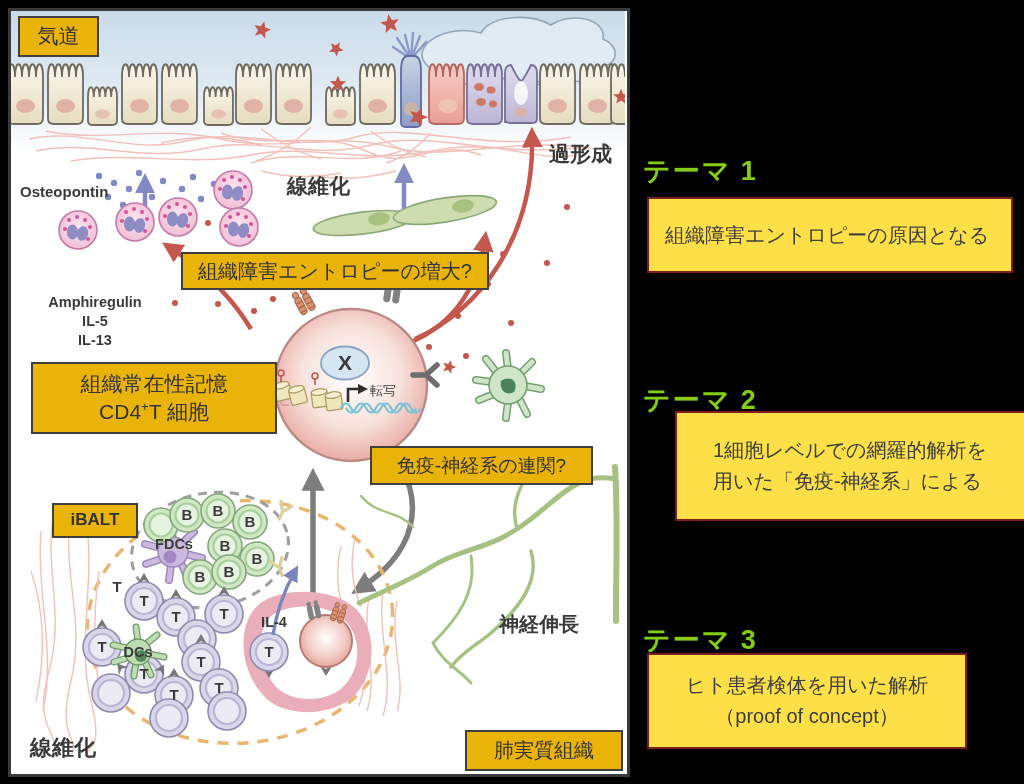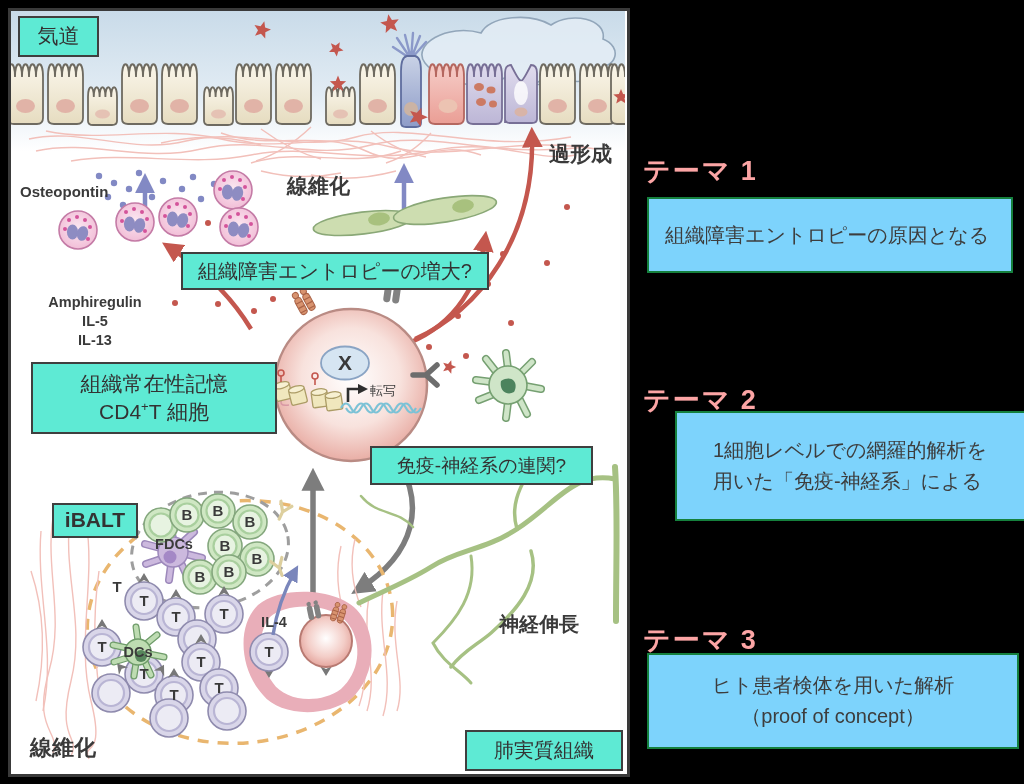--- a/index.html
+++ b/index.html
@@ -1,25 +1,25 @@
 <!DOCTYPE html>
 <html><head>
 <meta charset="utf-8">
 <style>
   html,body{margin:0;padding:0;background:#000;}
   #stage{position:relative;width:1024px;height:784px;background:#000;overflow:hidden;
          font-family:"Liberation Sans","DejaVu Sans",sans-serif;}
   #diagram{position:absolute;left:8px;top:8px;width:622px;height:769px;background:#fff;
            border:3px solid #3a3a3a;box-sizing:border-box;}
   #diagram svg{position:absolute;left:0;top:0;}
-  .dbox{position:absolute;background:#5eead4;border:2.5px solid #3f3f3f;color:#333;
+  .dbox{position:absolute;background:#eab308;border:2.5px solid #3f3f3f;color:#333;
         display:flex;flex-direction:column;align-items:center;justify-content:center;
         text-align:center;line-height:1.35;z-index:5;}
-  .themes-label{position:absolute;color:#fca5a5;font-weight:800;font-size:27px;letter-spacing:2px;}
-  .theme-box{position:absolute;background:#7dd3fc;border:2px solid #15803d;color:#3d3d3d;
+  .themes-label{position:absolute;color:#84cc16;font-weight:800;font-size:27px;letter-spacing:2px;}
+  .theme-box{position:absolute;background:#fde047;border:2px solid #7f1d1d;color:#3d3d3d;
              font-size:20px;line-height:1.55;display:flex;flex-direction:column;justify-content:center;
              box-sizing:border-box;}
   .theme-box.t1{padding-left:16px;}
   .theme-box.t2{padding-left:36px;margin-left:28px;}
   .theme-box.t3{text-align:center;}
   svg text{fill:#3a3a3a;}
   .jl{font-size:21px;font-weight:600;}
 </style>
 </head>
 <body>
@@ -477,37 +477,37 @@
     <div class="dbox" style="left:170px;top:241px;width:304px;height:34px;font-size:20px;">
       <span>組織障害エントロピーの増大?</span>
     </div>
     <div class="dbox" style="left:20px;top:351px;width:242px;height:68px;font-size:21px;">
       <div>組織常在性記憶</div>
       <div><span>CD4</span><sup style="font-size:13px;">+</sup><span>T 細胞</span></div>
     </div>
     <div class="dbox" style="left:359px;top:435px;width:219px;height:35px;font-size:19px;">
       <span>免疫-神経系の連関?</span>
     </div>
-    <div class="dbox" style="left:41px;top:492px;width:82px;height:31px;font-size:21px;font-weight:bold;text-align:center;">
+    <div class="dbox" style="left:41px;top:492px;width:82px;height:31px;font-size:17px;font-weight:bold;text-align:center;">
       <span>iBALT</span>
     </div>
     <div class="dbox" style="left:454px;top:719px;width:154px;height:37px;font-size:20px;">
       <span>肺実質組織</span>
     </div>
   </div>
 
   <div>
     <div class="themes-label" style="left:643px;top:153px;">テーマ 1</div>
     <div class="theme-box t1" style="left:647px;top:197px;width:366px;height:76px;">
       <div>組織障害エントロピーの原因となる</div>
     </div>
     <div class="themes-label" style="left:643px;top:382px;">テーマ 2</div>
     <div class="theme-box t2" style="left:647px;top:411px;width:366px;height:110px;">
       <div>1細胞レベルでの網羅的解析を</div>
       <div>用いた「免疫-神経系」による</div>
     </div>
     <div class="themes-label" style="left:643px;top:622px;text-align:center;">テーマ 3</div>
-    <div class="theme-box t3" style="left:647px;top:653px;width:372px;height:96px;">
+    <div class="theme-box t3" style="left:647px;top:653px;width:320px;height:96px;">
       <div>ヒト患者検体を用いた解析</div>
       <div>（proof of concept）</div>
     </div>
   </div>
 </div>
 
 </body></html>

